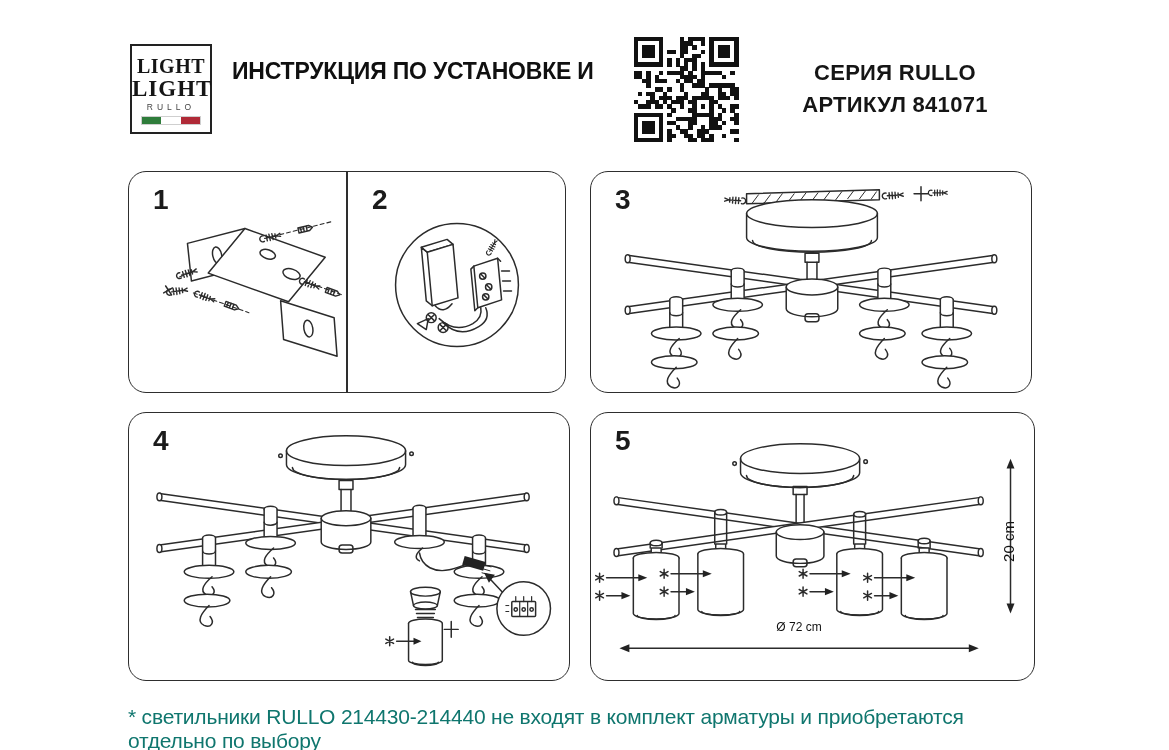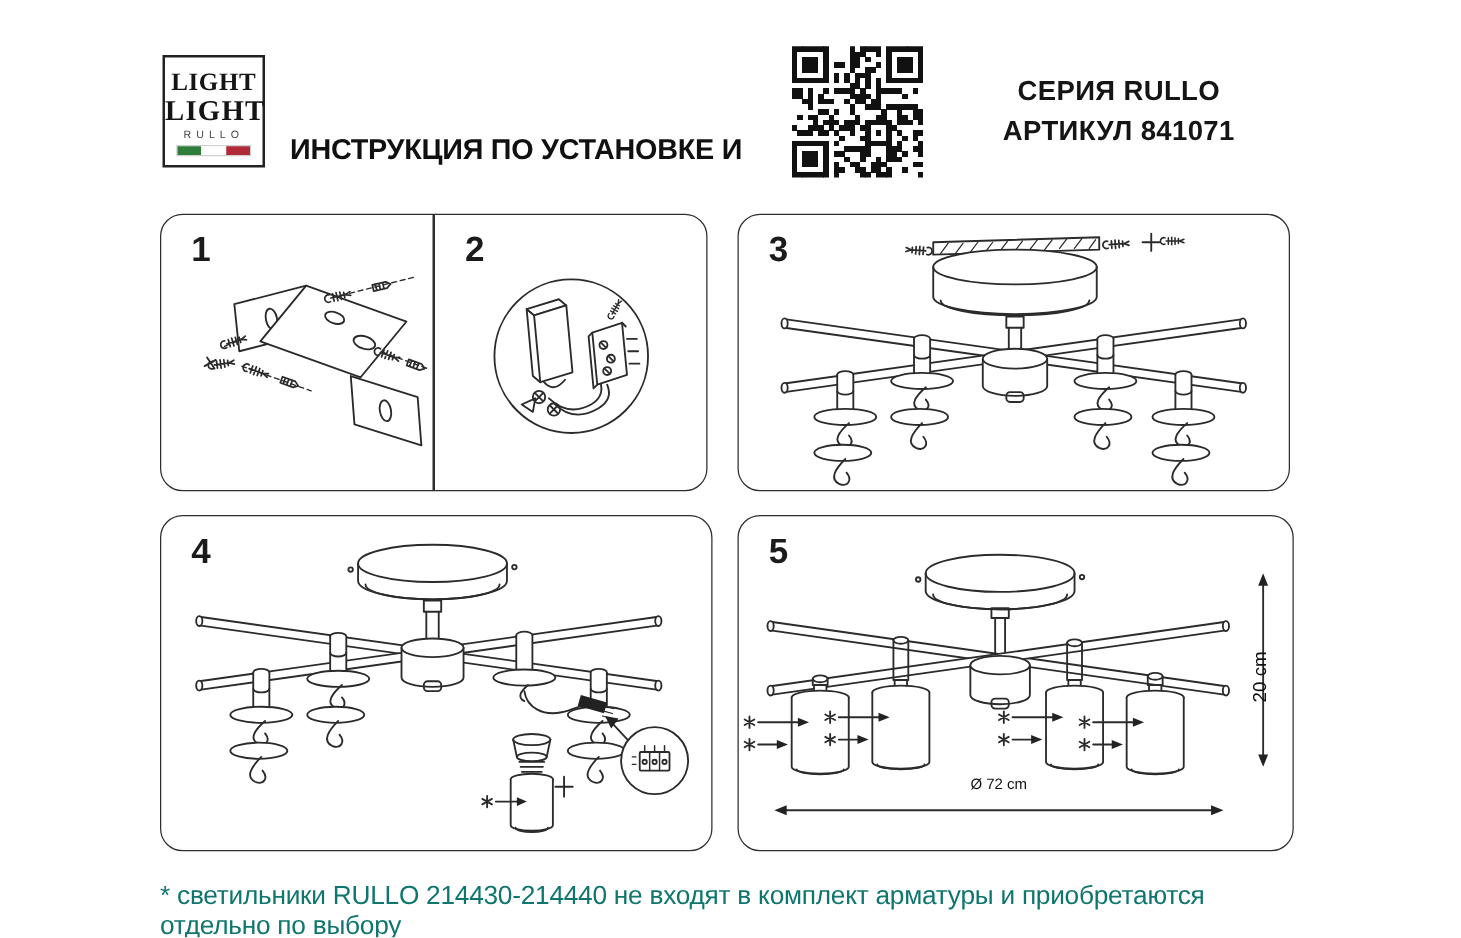--- a/index.html
+++ b/index.html
@@ -7,21 +7,21 @@
         font-family:"Liberation Sans", sans-serif;color:#151515;}
   
   #logo{position:absolute;left:130px;top:44px;width:82px;height:90px;border:2px solid #222;
         box-sizing:border-box;text-align:center;padding-top:10px;}
   #logo .l1{font-family:"Liberation Serif", serif;font-weight:700;font-size:20px;line-height:21px;letter-spacing:.5px;}
   #logo .l2{font-family:"Liberation Serif", serif;font-weight:700;font-size:23px;line-height:23px;letter-spacing:1px;}
   #logo .l3{font-size:8.5px;letter-spacing:4px;color:#444;margin-top:2px;}
   #flag{width:58px;height:7px;margin:4px auto 0;display:flex;border:1px solid #cfcfcf;box-sizing:content-box;}
   #flag div{flex:1;height:100%;}
   #title{position:absolute;left:232px;top:57px;font-size:23px;font-weight:700;line-height:28px;
-         letter-spacing:-.2px;color:#101010;margin-top:48px;}
+         letter-spacing:-.2px;color:#101010;}
   #qr{position:absolute;left:632px;top:37px;width:108px;height:105px;}
   #qr svg{width:100%;height:100%;shape-rendering:crispEdges;}
   #series-block{position:absolute;left:795px;top:60px;width:200px;text-align:center;}
   #series{font-size:22px;font-weight:700;letter-spacing:.3px;}
   #article{font-size:22px;font-weight:700;margin-top:6px;letter-spacing:.3px;}
   
   .panel{position:absolute;border:1.6px solid #2e2e2e;border-radius:18px;background:#fff;box-sizing:border-box;}
   #panel-group12{left:128px;top:171px;width:438px;height:222px;}
   #divider12{position:absolute;left:217px;top:0;bottom:0;width:1.6px;background:#2e2e2e;}
   #panel-3{left:590px;top:171px;width:442px;height:222px;}

